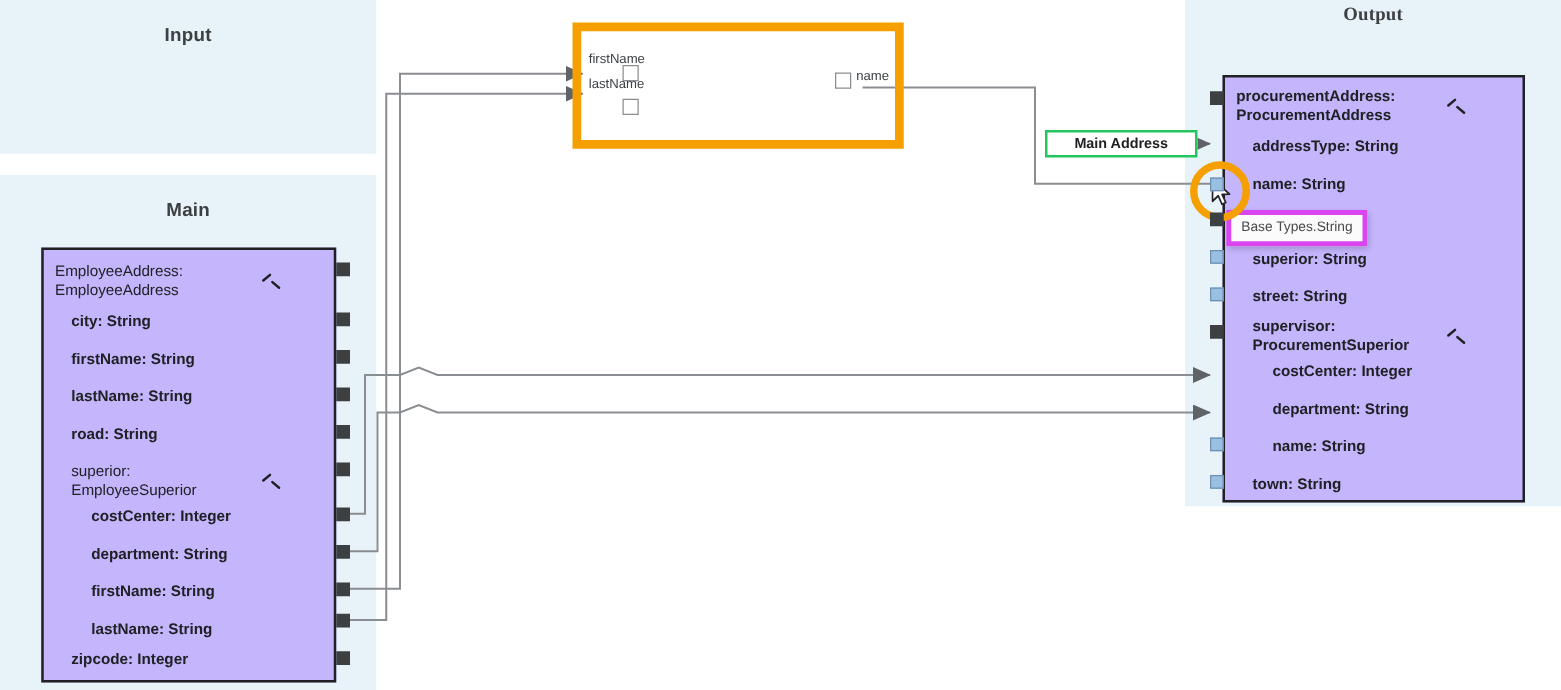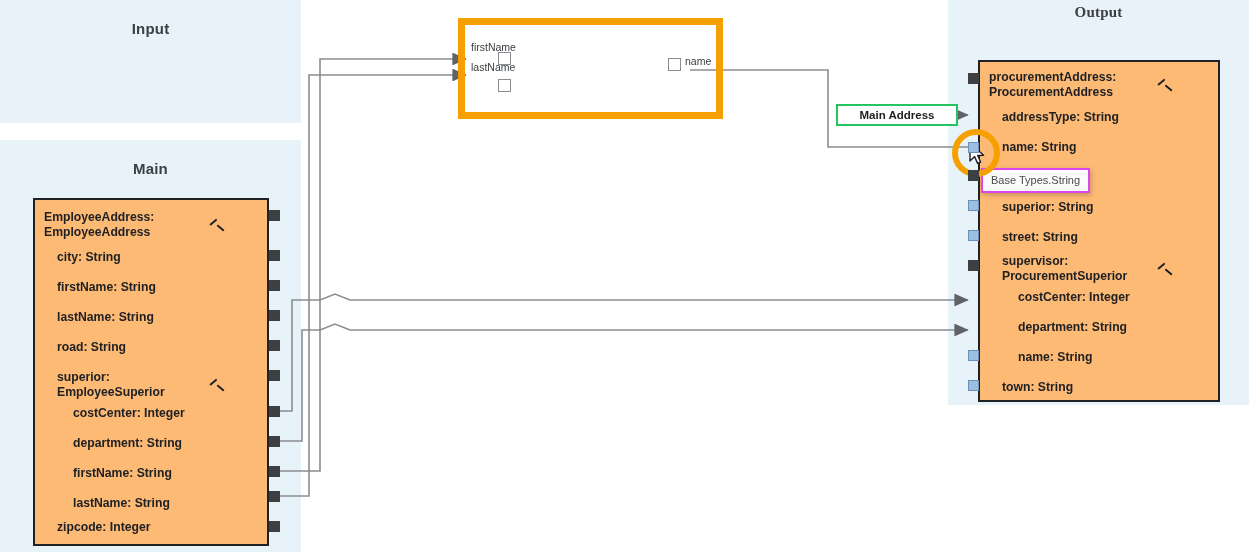--- a/index.html
+++ b/index.html
@@ -41,21 +41,21 @@
   #panel-self   { left: 0;   top: 140px; width: 301px; height: 412px; }
   #panel-output { left: 948px; top: 0;  width: 301px; height: 405px; }
 
   #panel-input  .panel-title { top: 20px; }
   #panel-self   .panel-title { top: 20px; }
   #panel-output .panel-title { top: 4px; font-family: Liberation Serif, serif; }
 
   
   .struct-box {
     position: absolute;
-    background: #fdba74;
+    background: #c4b5fd;
     border: 2px solid #202124;
     box-sizing: border-box;
   }
   #self-box   { left: 33px;  top: 198px; width: 236px; height: 348px; }
   #output-box { left: 978px; top: 60px;  width: 242px; height: 342px; }
 
   .row {
     position: absolute;
     left: 0;
     width: 100%;
@@ -69,21 +69,21 @@
     white-space: pre-line;
   }
   .row.lvl0 .label { left: 9px; }
   .row.lvl1 .label { left: 22px; }
   .row.lvl2 .label { left: 38px; }
   .row.head .label { font-weight: normal; }
 
   #output-box .row .label { font-weight: bold; }
   #output-box .row.head .label { font-weight: bold; }
   #self-box .row .label { font-weight: bold; }
-  #self-box .row.head .label { font-weight: bold; }
+  #self-box .row.head .label { font-weight: normal; }
 
   
   .chevron {
     position: absolute;
     width: 14px;
     height: 14px;
   }
   .chevron::before,
   .chevron::after {
     content: "";
@@ -161,21 +161,21 @@
     font-weight: bold;
     color: #202124;
   }
 
   
   #tooltip {
     position: absolute;
     left: 981px; top: 168px;
     padding: 4px 8px 5px 8px;
     background: #fbfbfb;
-    border: 2px solid #d946ef;
+    border: 4px solid #d946ef;
     box-shadow: 1px 2px 5px rgba(0,0,0,0.22);
     font-size: 11px;
     color: #4a4a4a;
     white-space: nowrap;
   }
 
   
   #port-ring {
     position: absolute;
     left: 952px; top: 129px;

